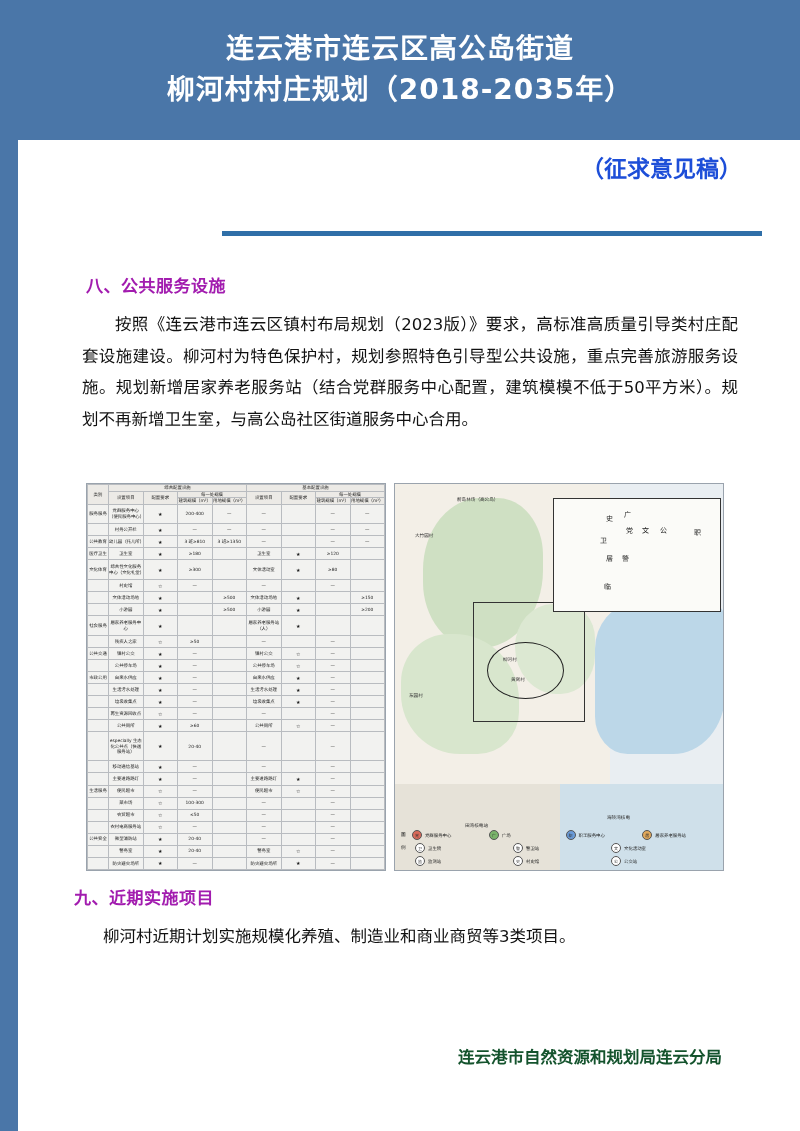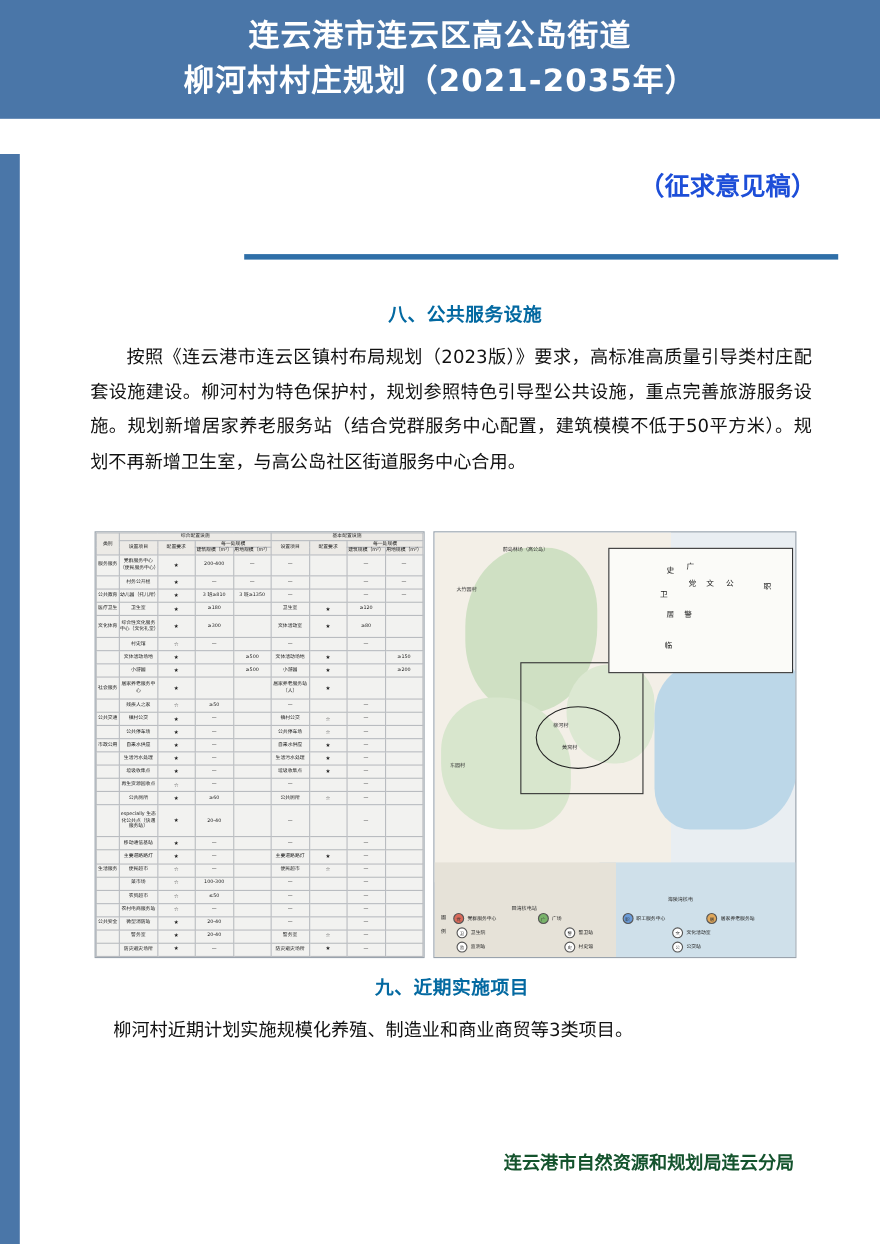--- a/index.html
+++ b/index.html
@@ -20,21 +20,21 @@
     height: 1131px;
     position: relative;
     background: #fff;
     box-sizing: border-box;
   }
   
   .banner {
     position: absolute;
     left: 0; top: 0;
     width: 800px;
-    height: 108px;
+    height: 140px;
     background: #4a76a8;
     display: flex;
     flex-direction: column;
     align-items: center;
     justify-content: center;
   }
   .banner-line {
     color: #ffffff;
     font-family: "DejaVu Sans", sans-serif;
     font-weight: bold;
@@ -77,24 +77,23 @@
   .content {
     position: absolute;
     left: 60px;
     top: 272px;
     width: 700px;
   }
   .section-head {
     font-family: Liberation Sans, sans-serif;
     font-weight: bold;
     font-size: 17px;
-    color: #0369a1;
+    color: #a21caf;
     margin: 0 0 12px 26px;
     letter-spacing: 0.5px;
-    text-align: center;
   }
   .para {
     font-family: "DejaVu Sans", sans-serif;
     font-size: 16.5px;
     line-height: 1.92;
     text-align: justify;
     text-justify: inter-ideograph;
     text-indent: 2em;
     margin: 1px 22px 0 22px;
     color: #111;
@@ -264,21 +263,21 @@
     color: #14532d;
   }
 </style>
 </head>
 <body>
 
 <div class="page">
 
   <div class="banner">
     <div class="banner-line">连云港市连云区高公岛街道</div>
-    <div class="banner-line">柳河村村庄规划（2021-2035年）</div>
+    <div class="banner-line">柳河村村庄规划（2018-2035年）</div>
   </div>
   <div class="sidebar-strip"></div>
 
   <div class="subtitle-wrap">
     <span class="subtitle">（征求意见稿）</span>
   </div>
   <div class="rule"></div>
 
   <div class="content">
     <h2 class="section-head">八、公共服务设施</h2>

